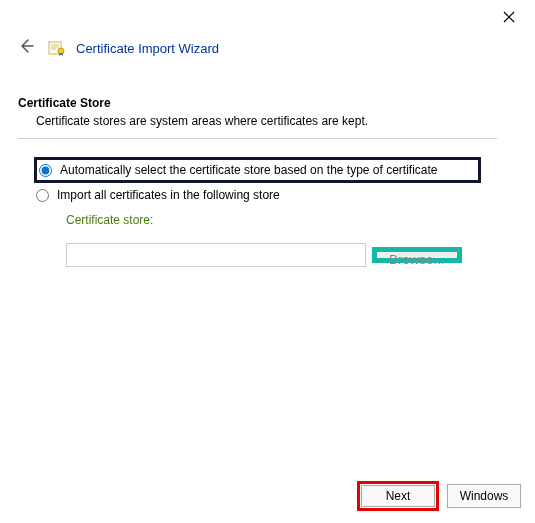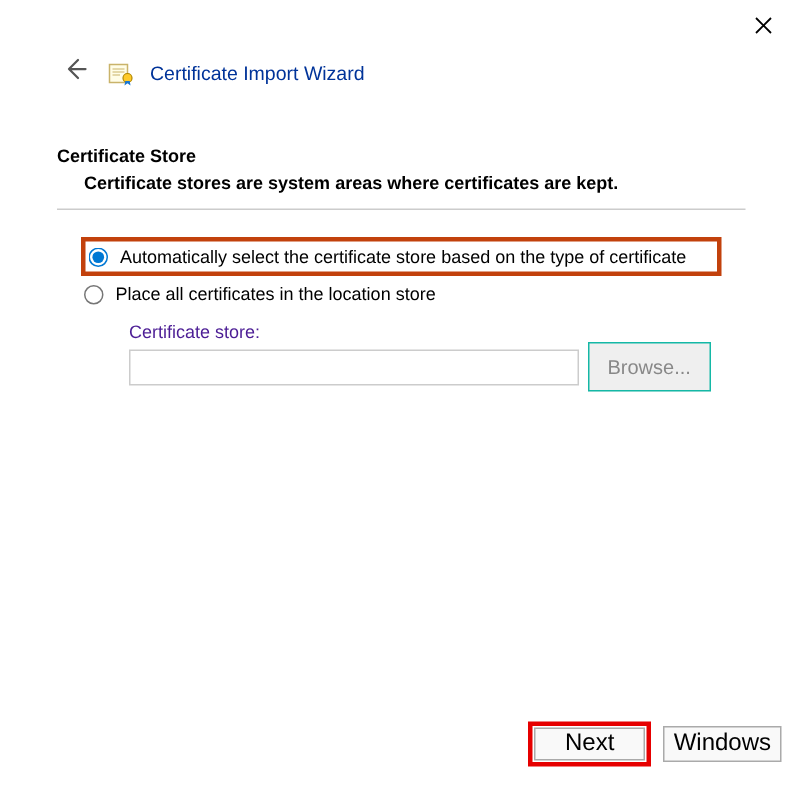--- a/index.html
+++ b/index.html
@@ -1,36 +1,36 @@
 <!DOCTYPE html>
 <html><head>
   <meta charset="utf-8">
   <style>
     * { box-sizing: border-box; font-family: "Segoe UI", Tahoma, sans-serif; }
     body { margin: 0; padding: 0; width: 535px; height: 523px; background: #fff; position: relative; font-size: 12px; color: #000; }
     .close { position: absolute; top: 6px; right: 10px; font-size: 14px; cursor: pointer; padding: 4px 10px; }
-    .header { display: flex; align-items: center; gap: 10px; padding: 8px 14px 0 14px; margin-top: 28px; margin-left: 24px; }
+    .header { display: flex; align-items: center; gap: 10px; padding: 8px 14px 0 14px; margin-top: 28px; }
     .back { font-size: 16px; color: #555; padding: 2px 4px; cursor: pointer; }
     .cert-icon svg { display:block; }
     .title { color: #003399; font-size: 13px; }
-    .content { padding: 36px 38px 0 38px; }
+    .content { padding: 36px 38px 0 18px; }
     .section-heading { font-weight: 600; margin-bottom: 4px; }
-    .section-subtext { margin: 4px 0 10px 18px; font-weight: bold; }
+    .section-subtext { margin: 4px 0 10px 18px; }
     hr { border: none; border-top: 1px solid #ccc; margin: 6px 0 18px 0; }
     .description { margin: 0 20px 14px 20px; line-height: 1.35; }
     .option { display: flex; align-items: center; gap: 6px; margin: 2px 16px; padding: 3px 2px; }
     .option input[type="radio"] { margin: 0 2px 0 0; accent-color: #0078d4; }
-    .highlight { border: 3px solid #c2410c; }
+    .highlight { border: 3px solid #0f172a; }
     .store-block { margin: 8px 0 0 48px; }
-    .store-label { color: #4c1d95; margin-bottom: 0; }
+    .store-label { color: #4d7c0f; margin-bottom: 16px; }
     .store-row { display: flex; gap: 6px; align-items: center; }
     .store-input { width: 300px; height: 24px; border: 1px solid #ccc; background: #fff; padding: 2px 4px; color: #888; }
-    .browse { height: 33px; padding: 0 12px; border: 1px solid #14b8a6; background: #efefef; color: #888; }
+    .browse { height: 16px; padding: 0 12px; border: 5px solid #14b8a6; background: #efefef; color: #888; }
     .footer { position: absolute; bottom: 12px; right: 14px; display: flex; gap: 8px; align-items: center; }
-    .btn { height: 24px; min-width: 74px; border: 1px solid #aaa; background: #f9f9f9; font-size: 16px; cursor: pointer; }
+    .btn { height: 24px; min-width: 74px; border: 1px solid #aaa; background: #f9f9f9; font-size: 12px; cursor: pointer; }
     .btn-highlight { border: 3px solid #e60000; padding: 1px; display: inline-block; }
     .btn-highlight .btn { height: 22px; }
   </style>
 </head>
 <body>
 
 <div class="close">
   <svg width="12" height="12" viewBox="0 0 12 12">
       <path d="M1 1 L11 11 M11 1 L1 11" stroke="currentColor" stroke-width="1.2" fill="none"></path>
     </svg>
@@ -58,21 +58,21 @@
   <div class="section-subtext">Certificate stores are system areas where certificates are kept.</div>
   <hr>
 
   <label class="option highlight">
     <input type="radio" name="store" checked="" style="">
     <span>Automatically select the certificate store based on the type of certificate</span>
   </label>
 
   <label class="option">
     <input type="radio" name="store" style="">
-    <span>Place all certificates in the location store</span>
+    <span>Import all certificates in the following store</span>
   </label>
 
   <div class="store-block">
     <div class="store-label">Certificate store:</div>
     <div class="store-row">
       <input class="store-input" type="text" disabled="" value="" style="">
       <button class="browse" disabled="">Browse...</button>
     </div>
   </div>
 </div>

